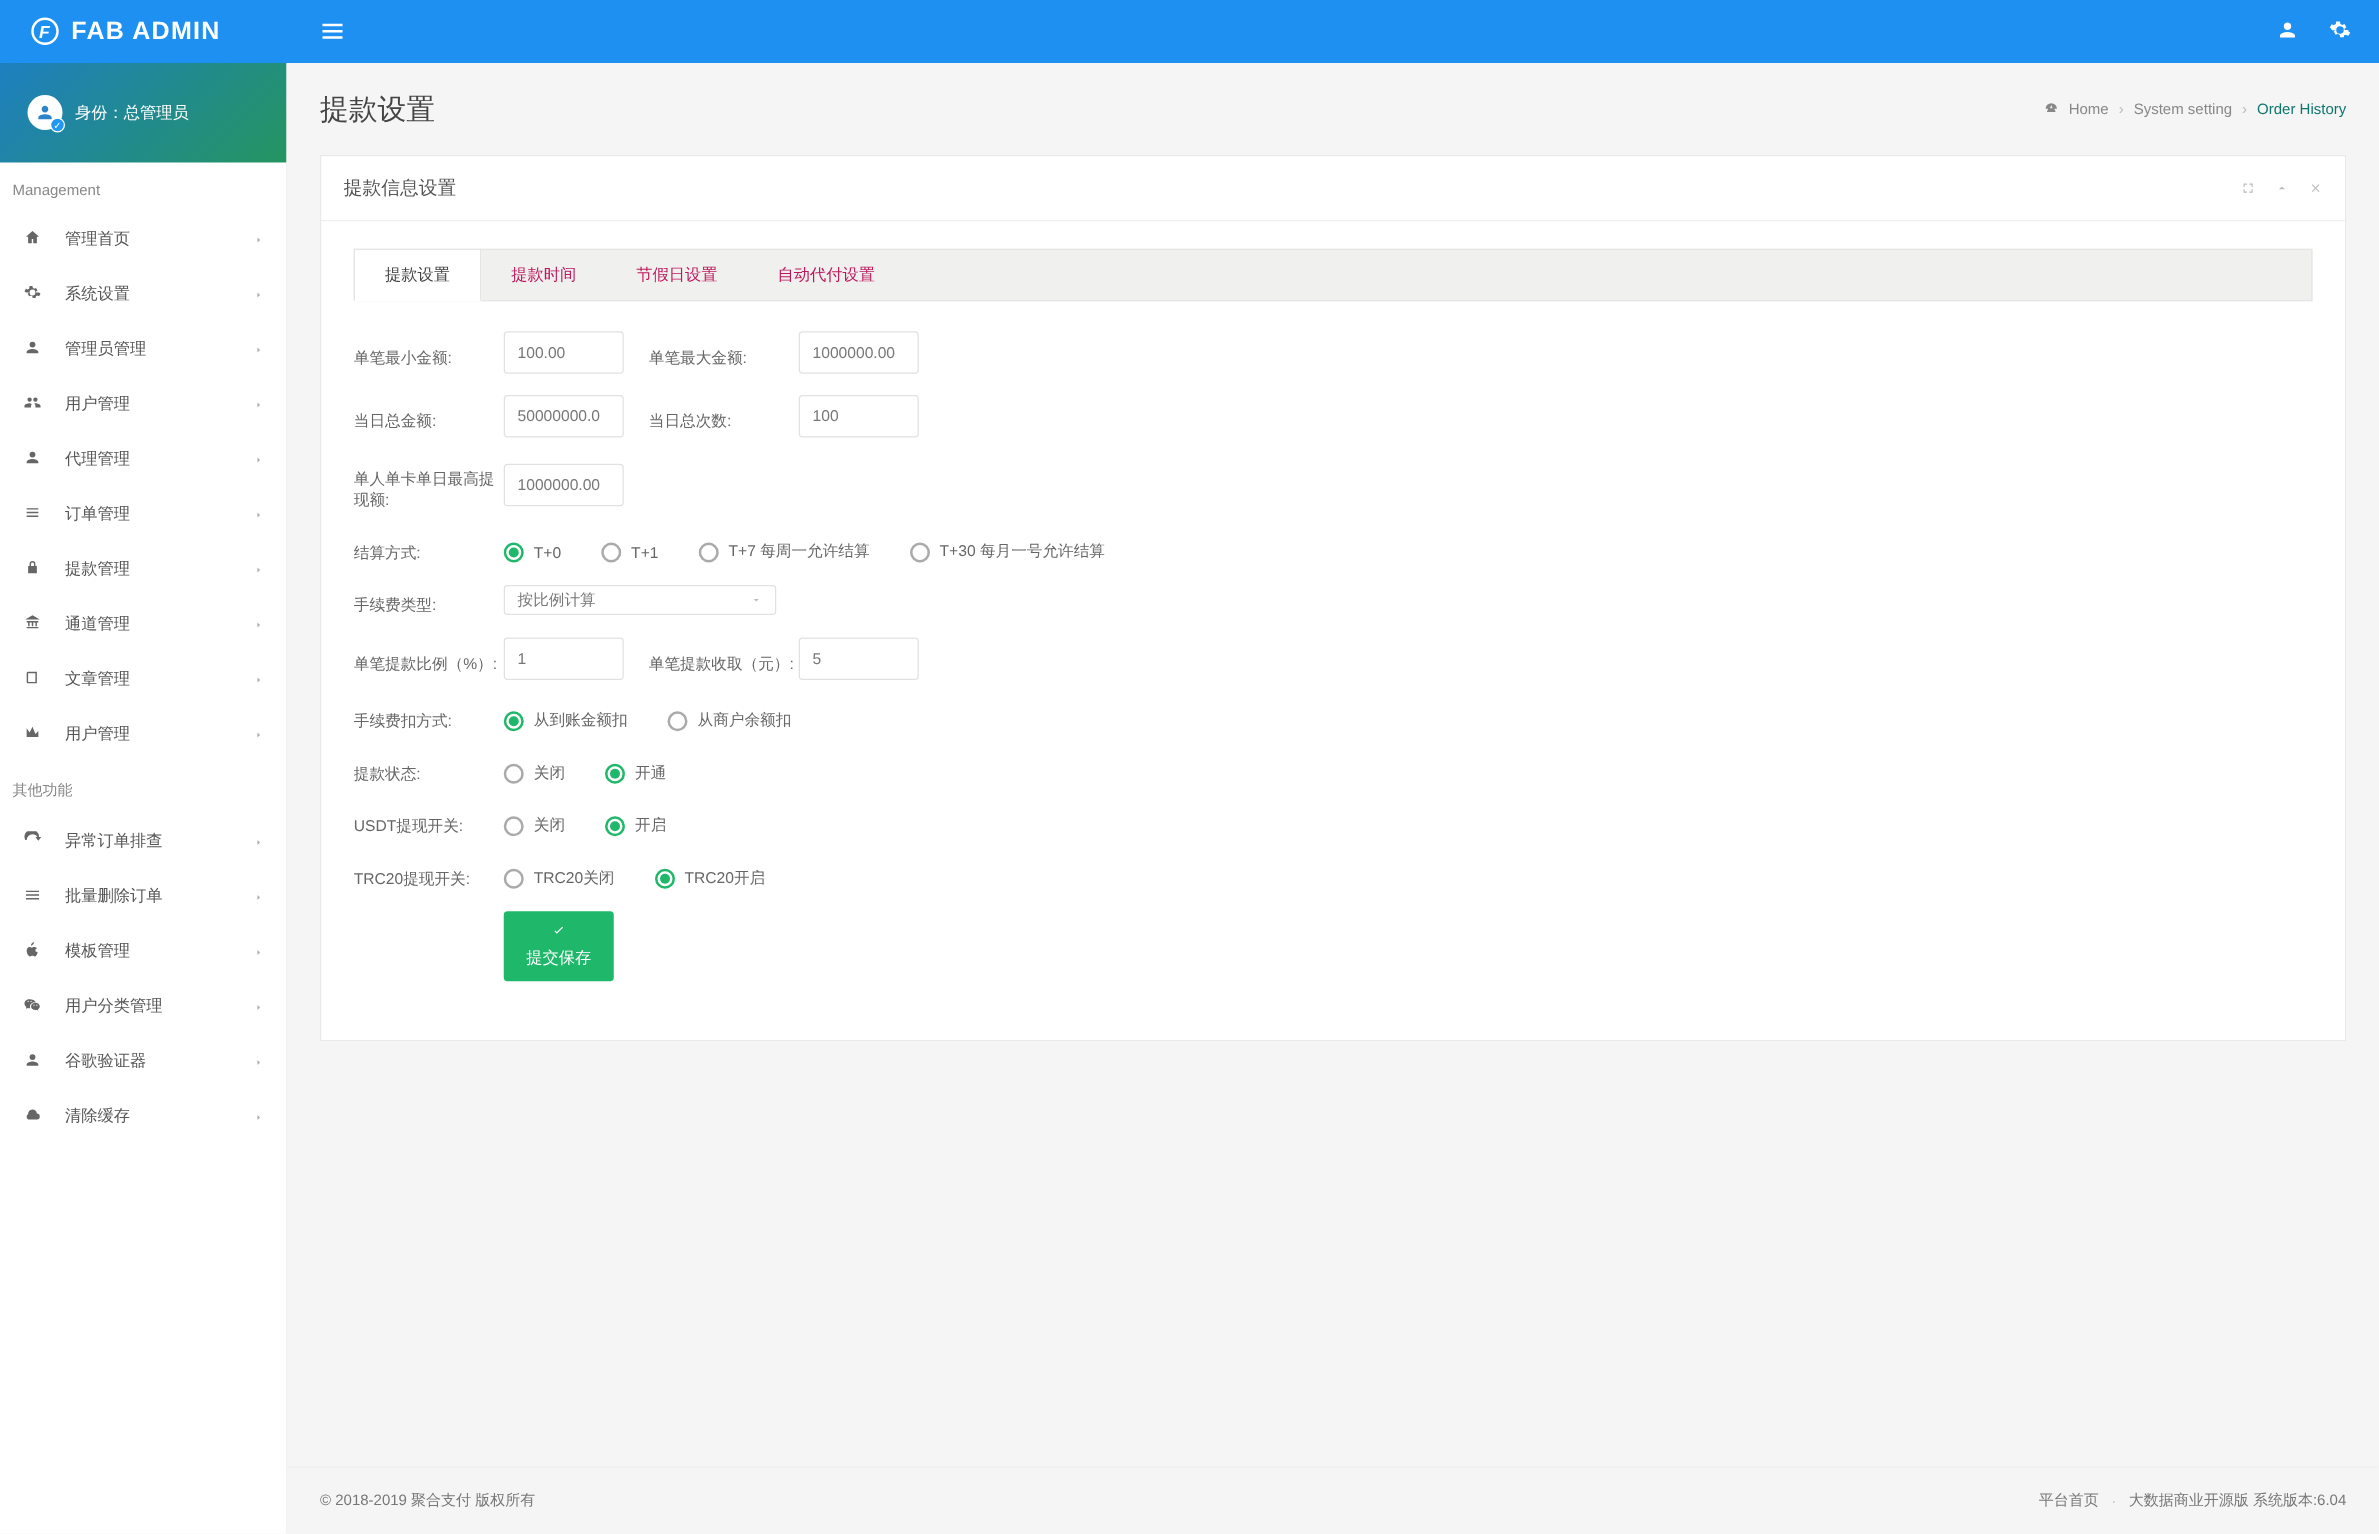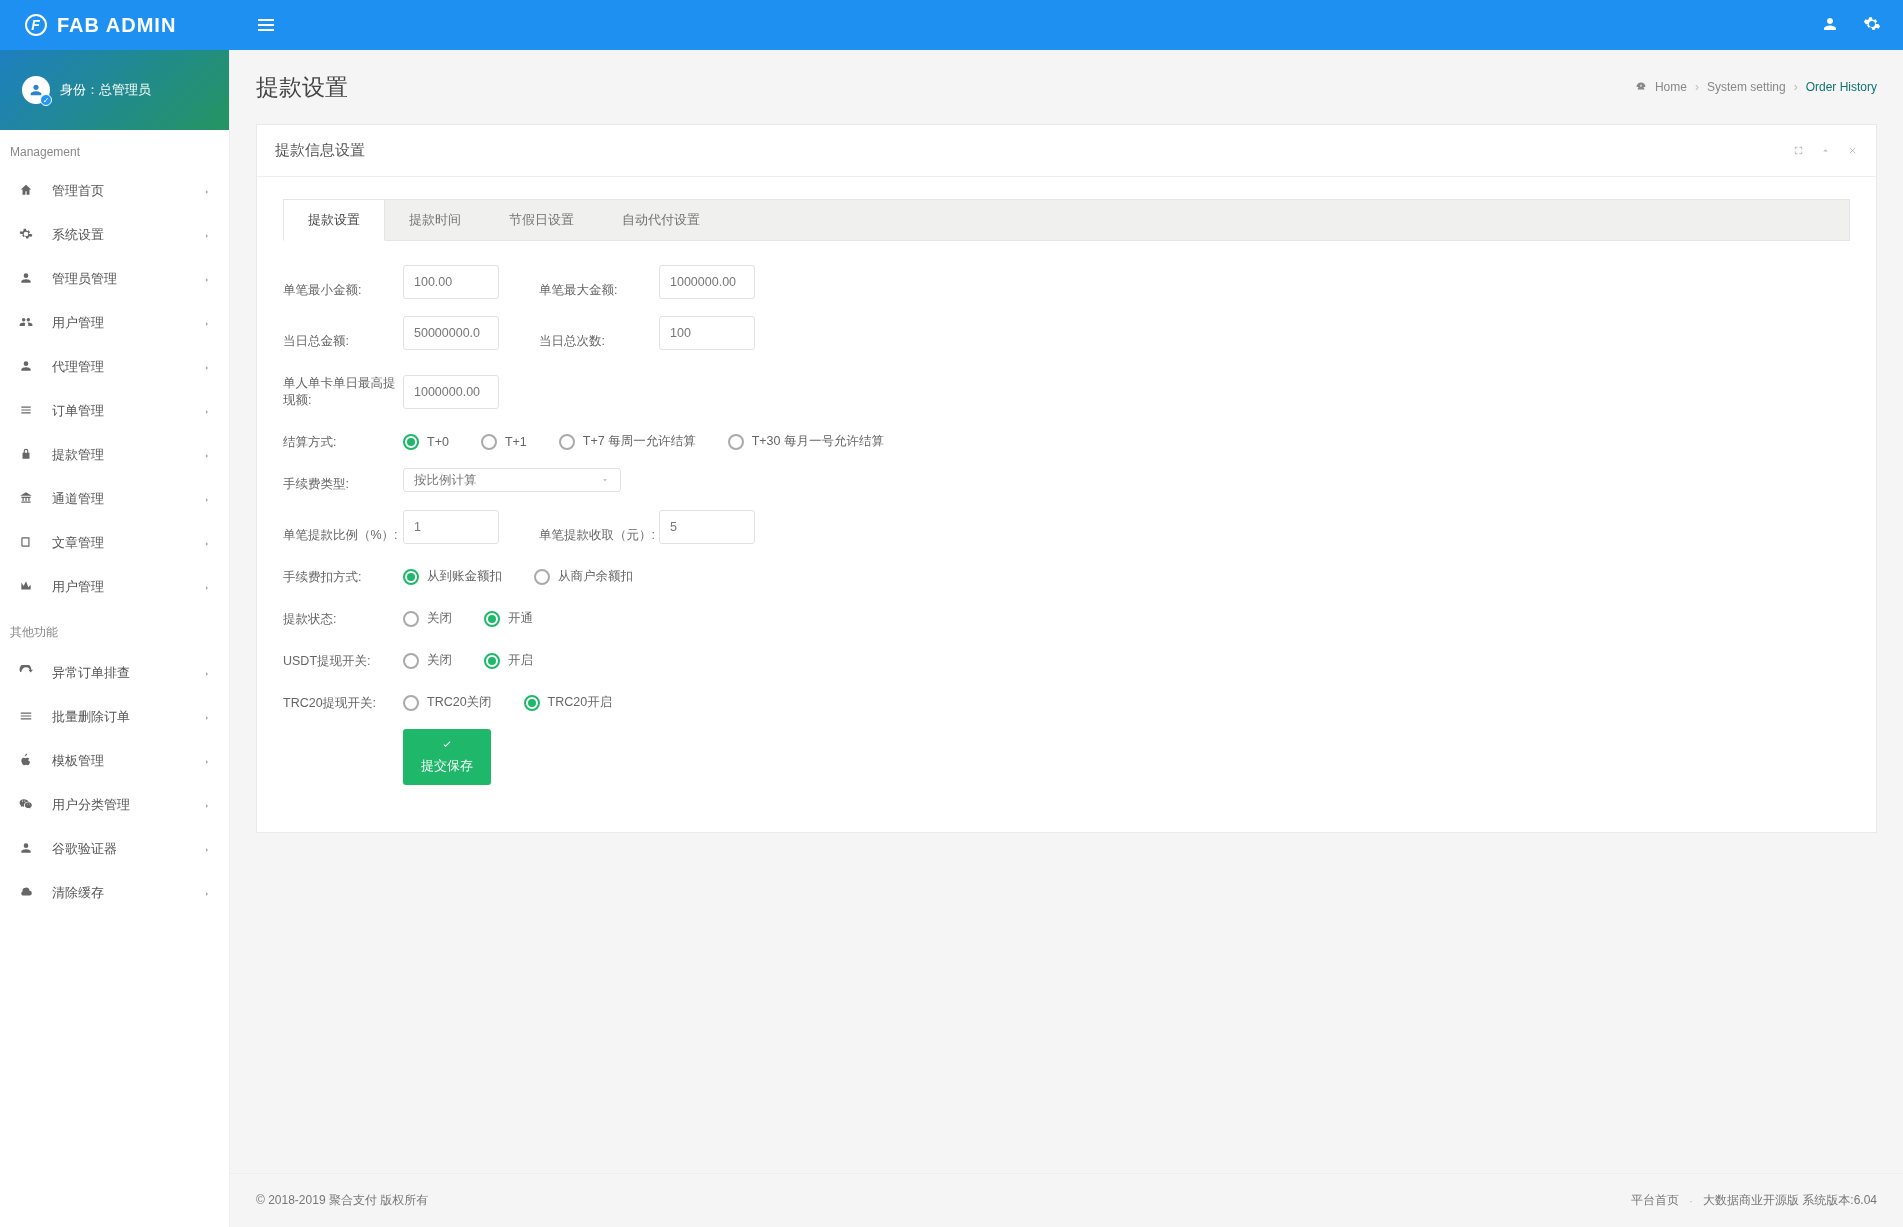--- a/index.html
+++ b/index.html
@@ -42,26 +42,26 @@
 .content { padding: 0 26px 26px; }
 .panel { background: #fff; border: 1px solid #e9e9e9; }
 .panel-head { padding: 16px 18px; border-bottom: 1px solid #efefef; display: flex; align-items: center; }
 .panel-title { font-size: 15px; color: #555; }
 .panel-tools { margin-left: auto; display: flex; gap: 16px; }
 .panel-tools svg { width: 11px; height: 11px; fill: #bbb; cursor: pointer; }
 .panel-body { padding: 22px 26px 30px; }
 
 
 .tabs { display: flex; background: #f0f0ef; border: 1px solid #e5e5e5; margin-bottom: 24px; }
-.tab { padding: 11px 24px; color: #737373; cursor: pointer; font-size: 13px; }
+.tab { padding: 11px 24px; color: #be185d; cursor: pointer; font-size: 13px; }
 .tab.active { background: #fff; color: #444; border-right: 1px solid #e5e5e5; margin: -1px 0 -1px -1px; border-top: 1px solid #e5e5e5; border-left: 1px solid #e5e5e5; border-bottom: 1px solid #fff; }
 
 
 .form-row { display: flex; margin-bottom: 17px; align-items: flex-start; }
-.form-pair { display: flex; align-items: flex-end; margin-right: 40px; }
+.form-pair { display: flex; align-items: center; margin-right: 20px; }
 .form-label { width: 120px; color: #666; font-size: 12.5px; padding-top: 8px; }
 .form-input { width: 96px; height: 34px; border: 1px solid #e1e1e1; border-radius: 3px; padding: 0 10px; font-size: 12.5px; color: #777; }
 .form-select { width: 218px; height: 24px; border: 1px solid #e1e1e1; border-radius: 3px; padding: 0 10px; font-size: 12.5px; color: #777; background: #fff; display: flex; align-items: center; justify-content: space-between; cursor: pointer; }
 .form-select svg { width: 10px; height: 10px; fill: #bbb; }
 .radio-group { display: flex; flex-wrap: wrap; gap: 20px 32px; padding-top: 7px; max-width: 600px; }
 .radio { display: flex; align-items: center; gap: 8px; cursor: pointer; color: #666; font-size: 12.5px; }
 .radio-circle { width: 16px; height: 16px; border: 2px solid #aaa; border-radius: 50%; display: flex; align-items: center; justify-content: center; }
 .radio.checked .radio-circle { border-color: #1fb76a; }
 .radio.checked .radio-circle::after { content: ''; width: 8px; height: 8px; background: #1fb76a; border-radius: 50%; }
 .submit-btn { display: inline-flex; align-items: center; gap: 6px; background: #1fb76a; color: #fff; padding: 10px 18px; border-radius: 3px; cursor: pointer; border: none; font-size: 13px; flex-direction: column; }

